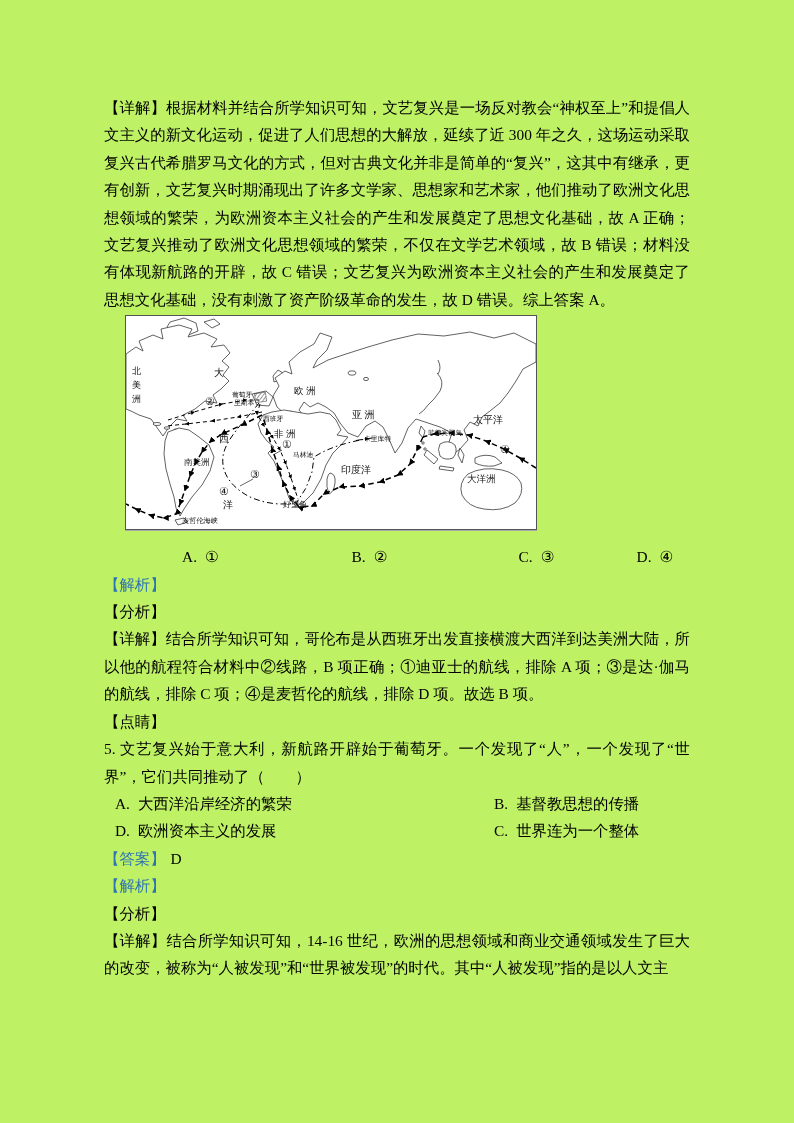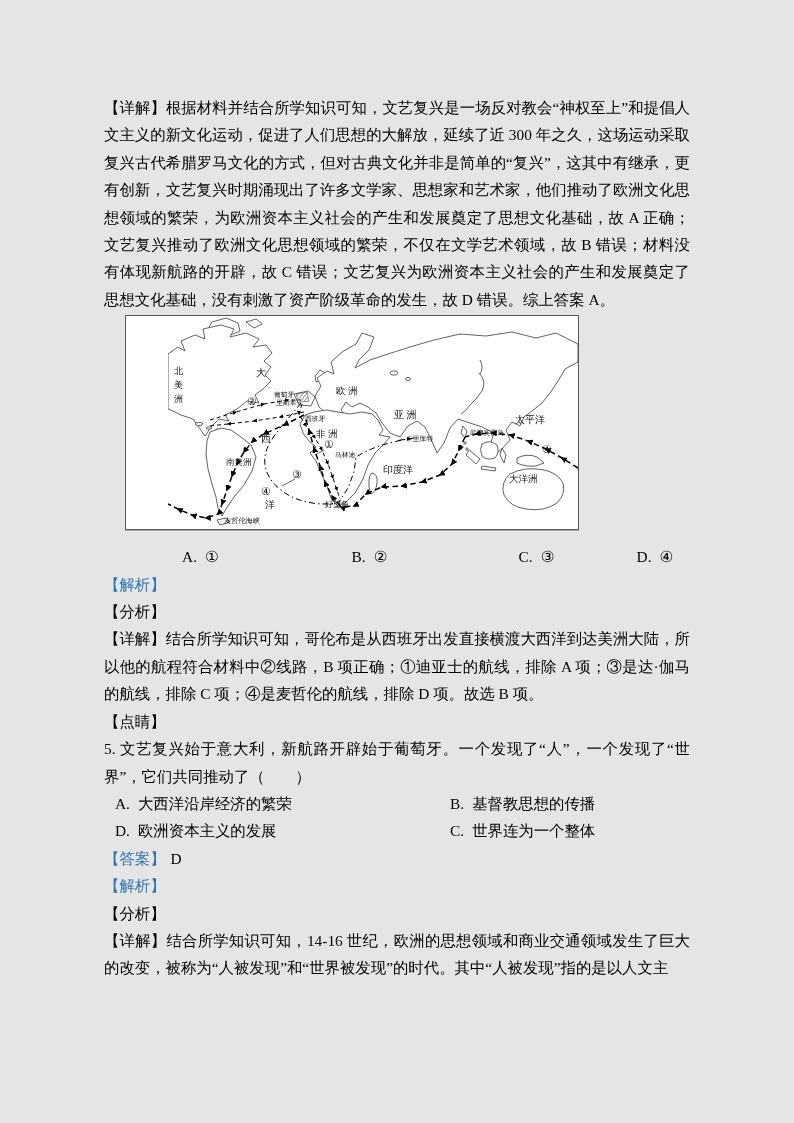--- a/index.html
+++ b/index.html
@@ -1,27 +1,27 @@
 <!DOCTYPE html>
 <html><head>
 <meta charset="utf-8">
 <style>
   html,body{margin:0;padding:0;background:#ffffff;}
-  .page{position:relative;width:794px;height:1123px;background:#e5e5e5;overflow:hidden;
+  .page{position:relative;width:794px;height:1123px;background:#bef264;overflow:hidden;
         font-family:"Liberation Serif","DejaVu Serif",serif;color:#000;}
   .content{position:absolute;left:104px;top:94px;width:586px;
            font-size:15.4px;line-height:27.4px;text-align:justify;}
   p{margin:0;}
   .blue{color:#2e74b5;}
   .ansletter{margin-left:5px;}
   .map-wrap{width:410px;height:213px;margin:2px 0 13px 21px;
-            border:1px solid #555;box-shadow:0 1px 0 #aaa;background:#fff;box-sizing:content-box;padding-left:42px;}
+            border:1px solid #555;box-shadow:0 1px 0 #aaa;background:#fff;box-sizing:content-box;}
   .map-wrap svg{display:block;width:410px;height:213px;}
   .optrow4{display:grid;grid-template-columns:171px 167px 167px auto;padding-left:11px;text-align:center;}
-  .optrow2{display:grid;grid-template-columns:335px auto;padding-left:11px;text-align:left;}
+  .optrow2{display:grid;grid-template-columns:335px auto;padding-left:11px;text-align:left;gap:44px;}
   .olb{margin-left:8px;}
   svg text{font-family:"Liberation Serif","DejaVu Serif",serif;fill:#111;}
   .land{fill:#ffffff;stroke:#3a3a3a;stroke-width:0.8;}
   .landline{fill:none;stroke:#3a3a3a;stroke-width:0.8;}
   .rt-fine{fill:none;stroke:#000;stroke-width:1;stroke-dasharray:4 3;}
   .rt-dashdot{fill:none;stroke:#000;stroke-width:1;stroke-dasharray:6 3 1.5 3;}
   .rt-heavy{fill:none;stroke:#000;stroke-width:1.5;stroke-dasharray:5.5 3.5;}
   .leader{stroke:#000;stroke-width:0.6;}
 </style>
 </head>

